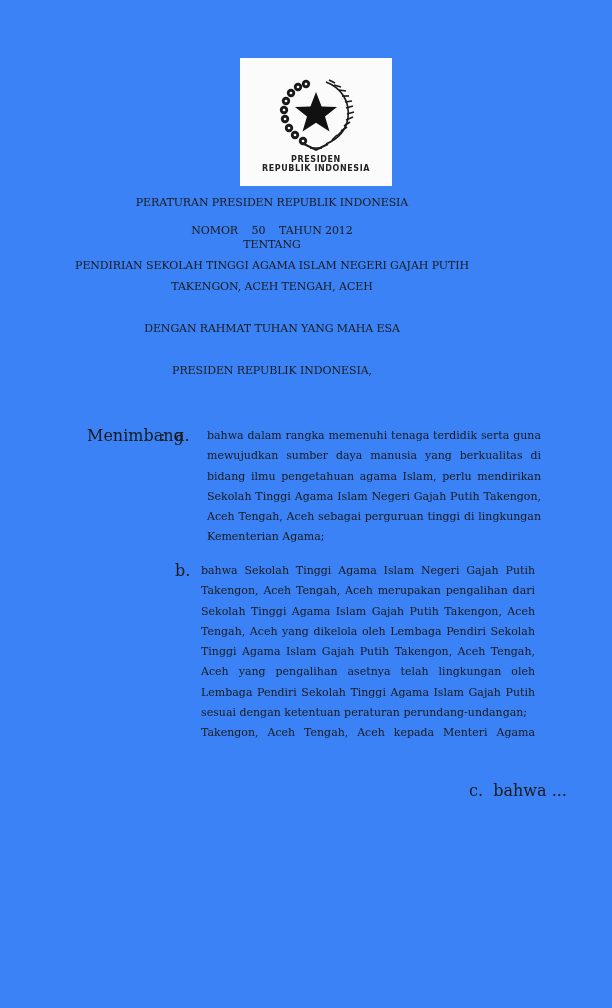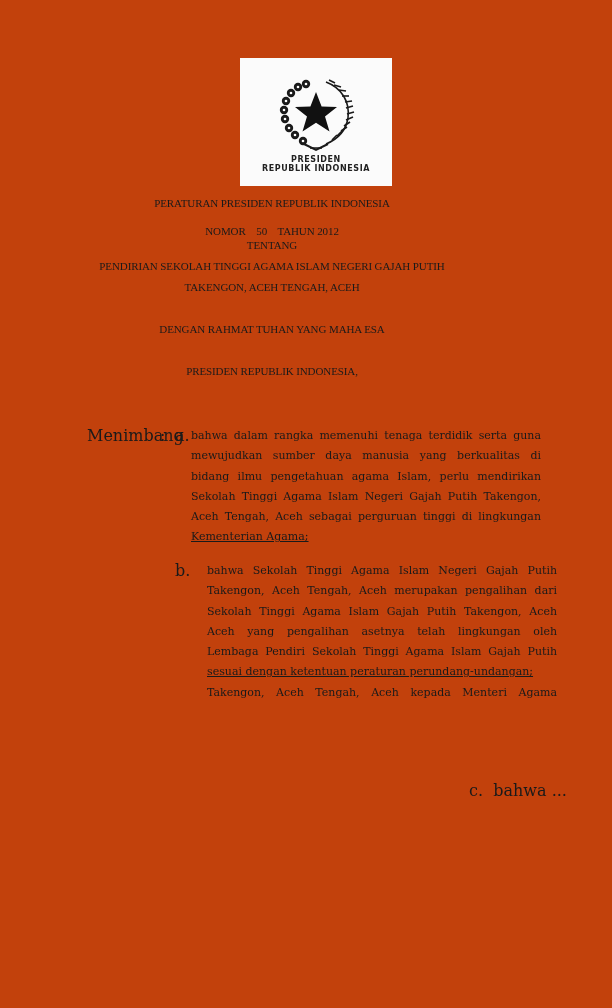--- a/index.html
+++ b/index.html
@@ -1,36 +1,36 @@
 <!DOCTYPE html>
 <html><head>
   <meta charset="utf-8">
   <style>
     html, body { margin: 0; padding: 0; background: #ffffff; }
     body { width: 612px; height: 1008px; position: relative; overflow: hidden;
            font-family: "DejaVu Serif", "Liberation Serif", serif; color: #1a1a1a; }
-    .page { position: absolute; left: 0; top: 0; width: 612px; height: 1008px; background: #c2410c; }
+    .page { position: absolute; left: 0; top: 0; width: 612px; height: 1008px; background: #3b82f6; }
 
     .logo-box { position: absolute; left: 240px; top: 58px; width: 152px; height: 128px;
                 background: #fbfbfb; }
     .emblem { position: absolute; left: 36px; top: 14px; width: 80px; height: 80px; }
     .logo-text { position: absolute; left: 0; width: 152px; text-align: center;
                  font-family: "DejaVu Sans", "Liberation Sans", sans-serif; font-weight: bold;
                  font-size: 8px; letter-spacing: 0.6px; color: #222; line-height: 9px; }
     .logo-text.l1 { top: 97px; }
     .logo-text.l2 { top: 106px; }
 
     .center-line { position: absolute; left: 0; width: 544px; text-align: center;
-                   font-size: 11px; line-height: 14px; white-space: pre; letter-spacing: -0.1px; font-family: Liberation Serif, serif; }
+                   font-size: 11px; line-height: 14px; white-space: pre; letter-spacing: -0.1px; }
 
     .para-label { position: absolute; font-size: 16px; line-height: 14px; }
     .para-text { position: absolute; font-size: 11px; line-height: 20.3px; text-align: justify;
                  text-align-last: left; }
-    .para-text .ln { display: block; text-align: justify; text-align-last: justify; white-space: nowrap; }
-    .para-text .ln.last { text-align-last: left; text-decoration: underline; }
+    .para-text .ln { display: block; text-align: justify; text-align-last: justify; white-space: nowrap; margin-left: 16px; }
+    .para-text .ln.last { text-align-last: left; }
   </style>
 </head>
 <body>
 
 <div class="page">
 
   <div class="logo-box">
     <svg class="emblem" viewBox="0 0 80 80">
 
       <g fill="#1a1a1a">
@@ -97,24 +97,26 @@
   <div class="para-text" style="left:191px; top:426px; width:350px">
     <span class="ln">bahwa dalam rangka memenuhi tenaga terdidik serta guna</span>
     <span class="ln">mewujudkan sumber daya manusia yang berkualitas di</span>
     <span class="ln">bidang ilmu pengetahuan agama Islam, perlu mendirikan</span>
     <span class="ln">Sekolah Tinggi Agama Islam Negeri Gajah Putih Takengon,</span>
     <span class="ln">Aceh Tengah, Aceh sebagai perguruan tinggi di lingkungan</span>
     <span class="ln last">Kementerian Agama;</span>
   </div>
 
   <div class="para-label" style="left:175px; top:564px">b.</div>
-  <div class="para-text" style="left:207px; top:561px; width:350px">
+  <div class="para-text" style="left:185px; top:561px; width:350px">
     <span class="ln">bahwa Sekolah Tinggi Agama Islam Negeri Gajah Putih</span>
     <span class="ln">Takengon, Aceh Tengah, Aceh merupakan pengalihan dari</span>
     <span class="ln">Sekolah Tinggi Agama Islam Gajah Putih Takengon, Aceh</span>
+    <span class="ln">Tengah, Aceh yang dikelola oleh Lembaga Pendiri Sekolah</span>
+    <span class="ln">Tinggi Agama Islam Gajah Putih Takengon, Aceh Tengah,</span>
     <span class="ln">Aceh yang pengalihan asetnya telah lingkungan oleh</span>
     <span class="ln">Lembaga Pendiri Sekolah Tinggi Agama Islam Gajah Putih</span>
     <span class="ln last">sesuai dengan ketentuan peraturan perundang-undangan;</span>
     <span class="ln">Takengon, Aceh Tengah, Aceh kepada Menteri Agama</span>
   </div>
 
   <div class="para-label" style="left:469px; top:784px; white-space:pre">c.  bahwa ...</div>
 </div>
 
 </body></html>

